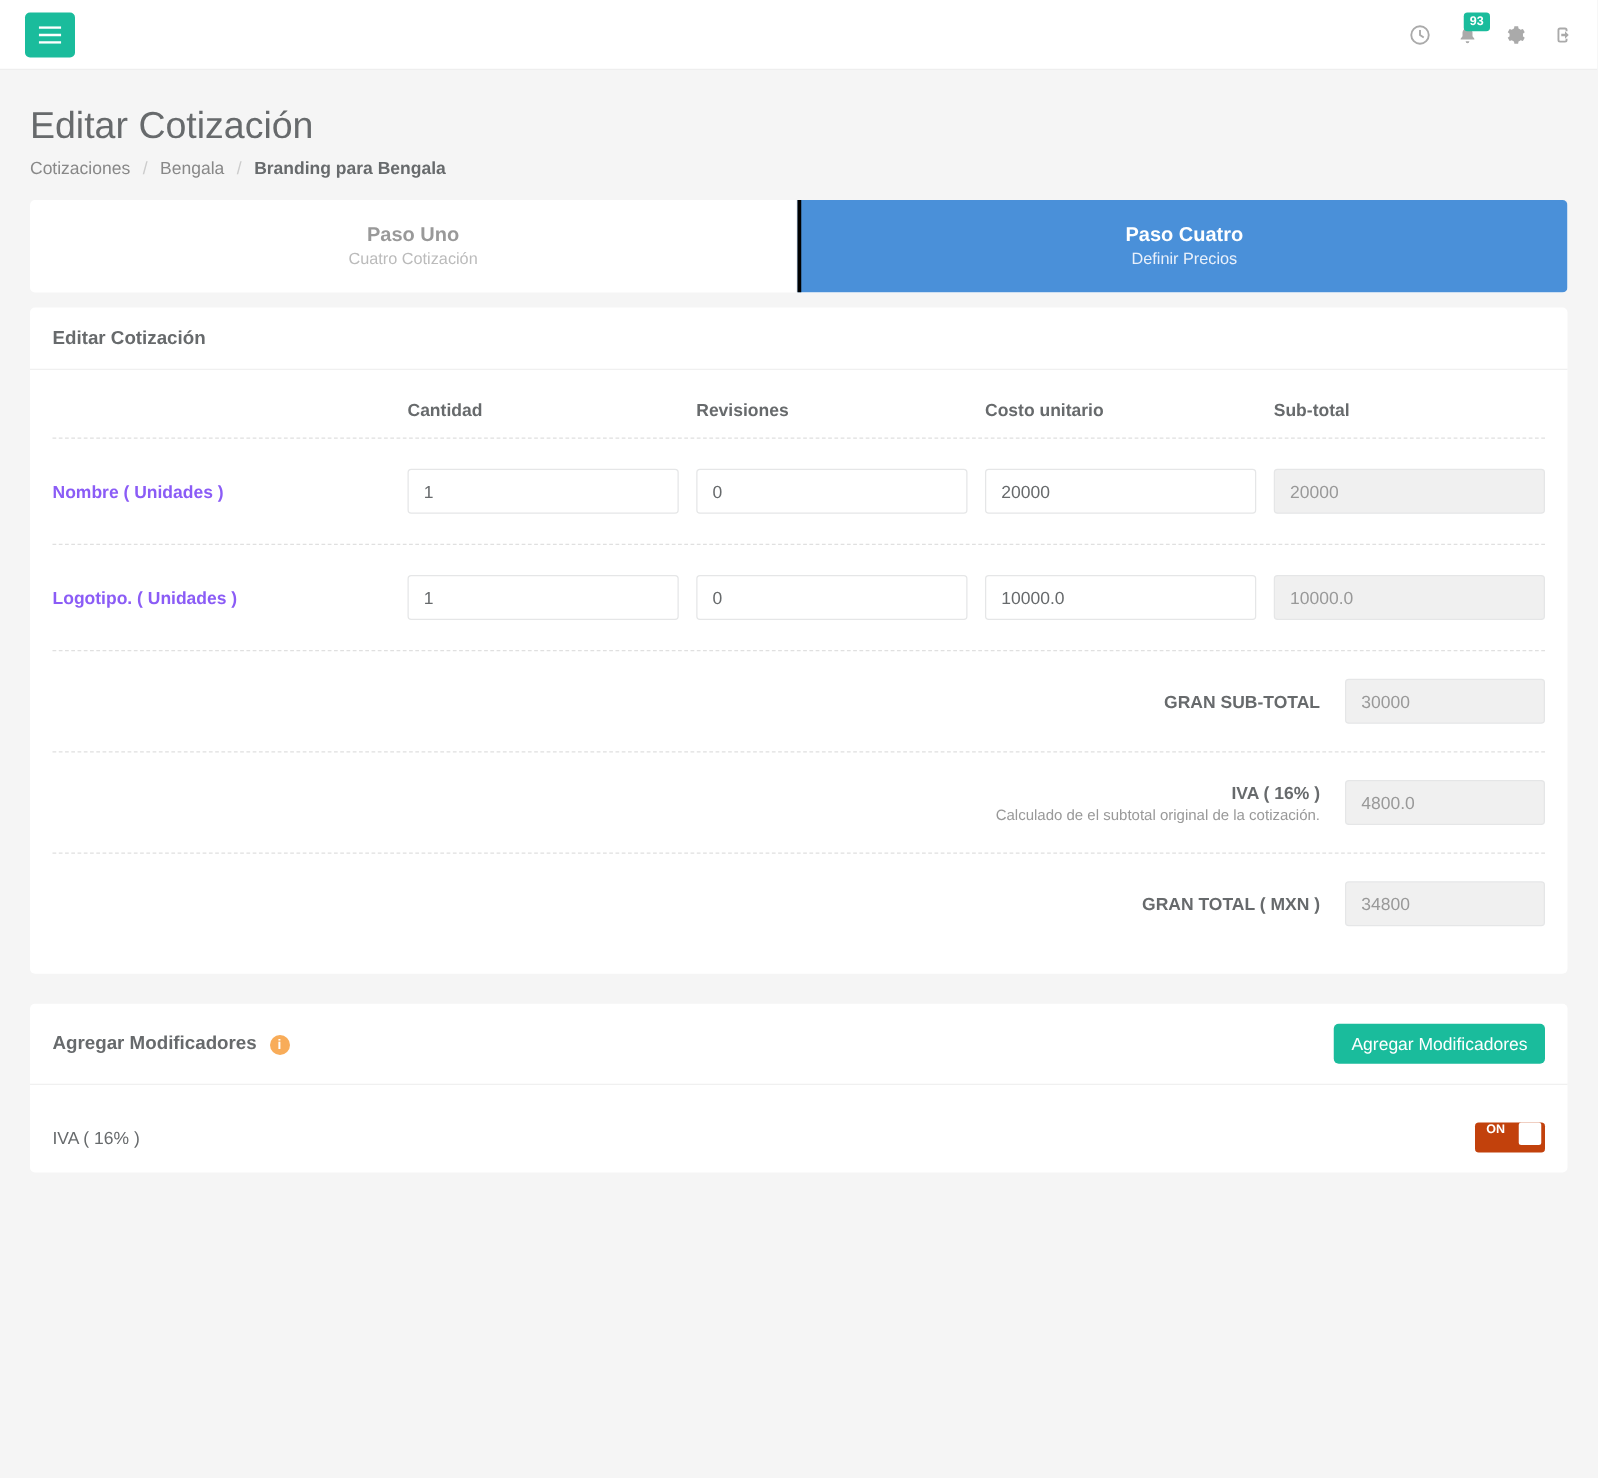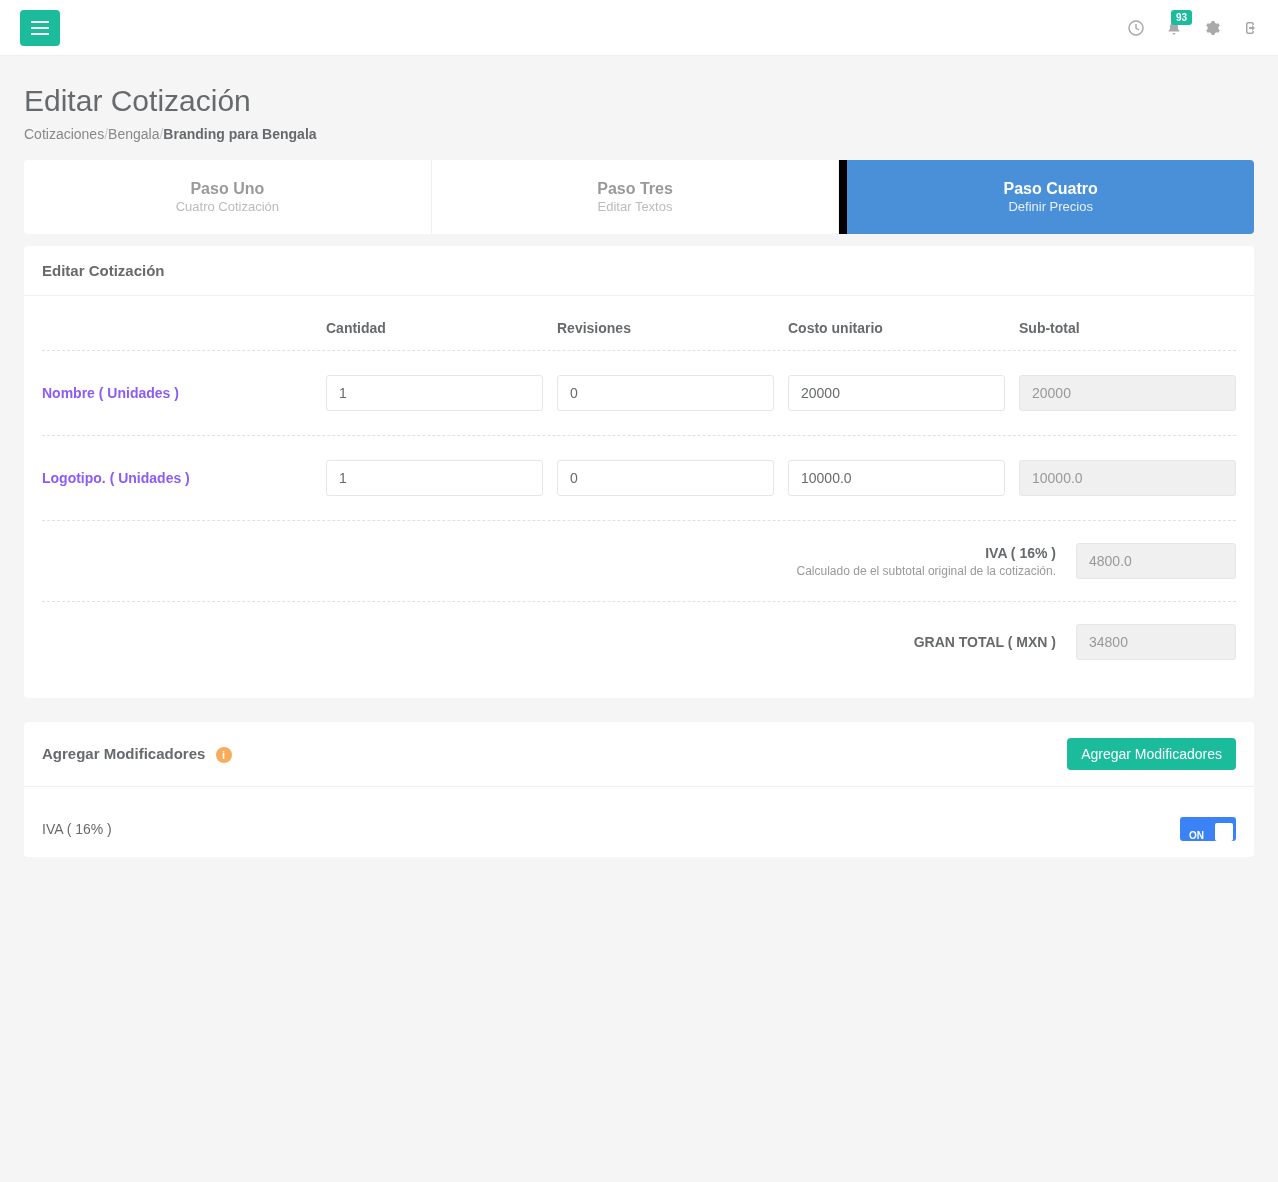--- a/index.html
+++ b/index.html
@@ -55,20 +55,21 @@
       padding: 28px 24px 18px;
     }
     .page-header h1 {
       font-size: 30px;
       font-weight: 400;
       color: #676a6c;
       margin-bottom: 8px;
     }
     .breadcrumb {
       display: flex;
+      gap: 10px;
       font-size: 14px;
       color: #888;
     }
     .breadcrumb .sep { color: #ccc; }
     .breadcrumb .active { font-weight: 600; color: #676a6c; }
     .content {
       padding: 0 24px 24px;
     }
     .steps {
       display: flex;
@@ -80,21 +81,21 @@
     .step {
       flex: 1;
       padding: 20px 10px;
       text-align: center;
       cursor: pointer;
       border-right: 1px solid #f0f0f0;
     }
     .step:last-child { border-right: none; }
     .step-title { font-size: 16px; font-weight: 600; color: #999; margin-bottom: 1px; }
     .step-subtitle { font-size: 13px; color: #bbb; }
-    .step.active { background: #4a90d9; border-left: 8px solid #000000; }
+    .step.active { background: #4a90d9; border-left: 3px solid #000000; }
     .step.active .step-title { color: #fff; }
     .step.active .step-subtitle { color: #e8f0fb; }
     .panel {
       background: #fff;
       border-radius: 4px;
       margin-bottom: 24px;
     }
     .panel-header {
       padding: 16px 18px;
       font-size: 15px;
@@ -188,26 +189,26 @@
       display: flex;
       justify-content: space-between;
       align-items: center;
       padding: 14px 0 0;
       font-size: 14px;
       color: #676a6c;
     }
     .toggle {
       width: 56px;
       height: 24px;
-      background: #3b82f6;
+      background: #c2410c;
       border-radius: 3px;
       position: relative;
       cursor: pointer;
       display: flex;
-      align-items: flex-end;
+      align-items: flex-start;
     }
     .toggle-label {
       color: #fff;
       font-size: 10px;
       font-weight: bold;
       padding-left: 9px;
     }
     .toggle-knob {
       position: absolute;
       right: 3px;
@@ -264,24 +265,20 @@
   </div>
 </div>
 
 <div class="content">
 
   <div class="steps">
     <div class="step">
       <div class="step-title">Paso Uno</div>
       <div class="step-subtitle">Cuatro Cotización</div>
     </div>
-    <div class="step">
-      <div class="step-title">Paso Tres</div>
-      <div class="step-subtitle">Editar Textos</div>
-    </div>
     <div class="step active">
       <div class="step-title">Paso Cuatro</div>
       <div class="step-subtitle">Definir Precios</div>
     </div>
   </div>
 
   <div class="panel">
     <div class="panel-header">Editar Cotización</div>
     <div class="panel-body">
 
@@ -302,20 +299,24 @@
       </div>
 
       <div class="grid-row">
         <div class="label">Logotipo. ( Unidades )</div>
         <div><input type="text" value="1" style=""></div>
         <div><input type="text" value="0" style=""></div>
         <div><input type="text" value="10000.0" style=""></div>
         <div><input type="text" disabled="" value="10000.0" style=""></div>
       </div>
 
+      <div class="totals-row">
+        <div class="tlabel">GRAN SUB-TOTAL</div>
+        <input type="text" disabled="" value="30000" style="">
+      </div>
 
       <div class="totals-row">
         <div class="tlabel">
           <span>IVA ( 16% )</span>
           <div class="tsub">Calculado de el subtotal original de la cotización.</div>
         </div>
         <input type="text" disabled="" value="4800.0" style="">
       </div>
 
       <div class="totals-row" style="border-bottom:none">

